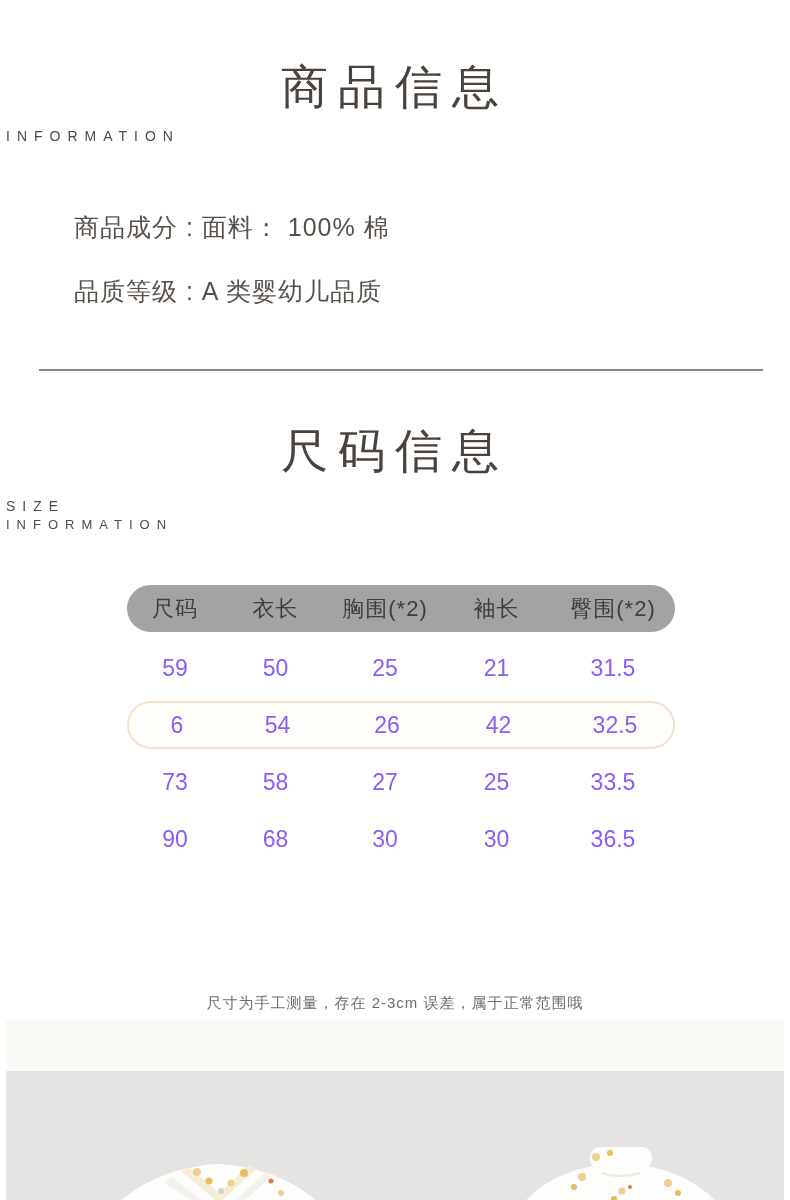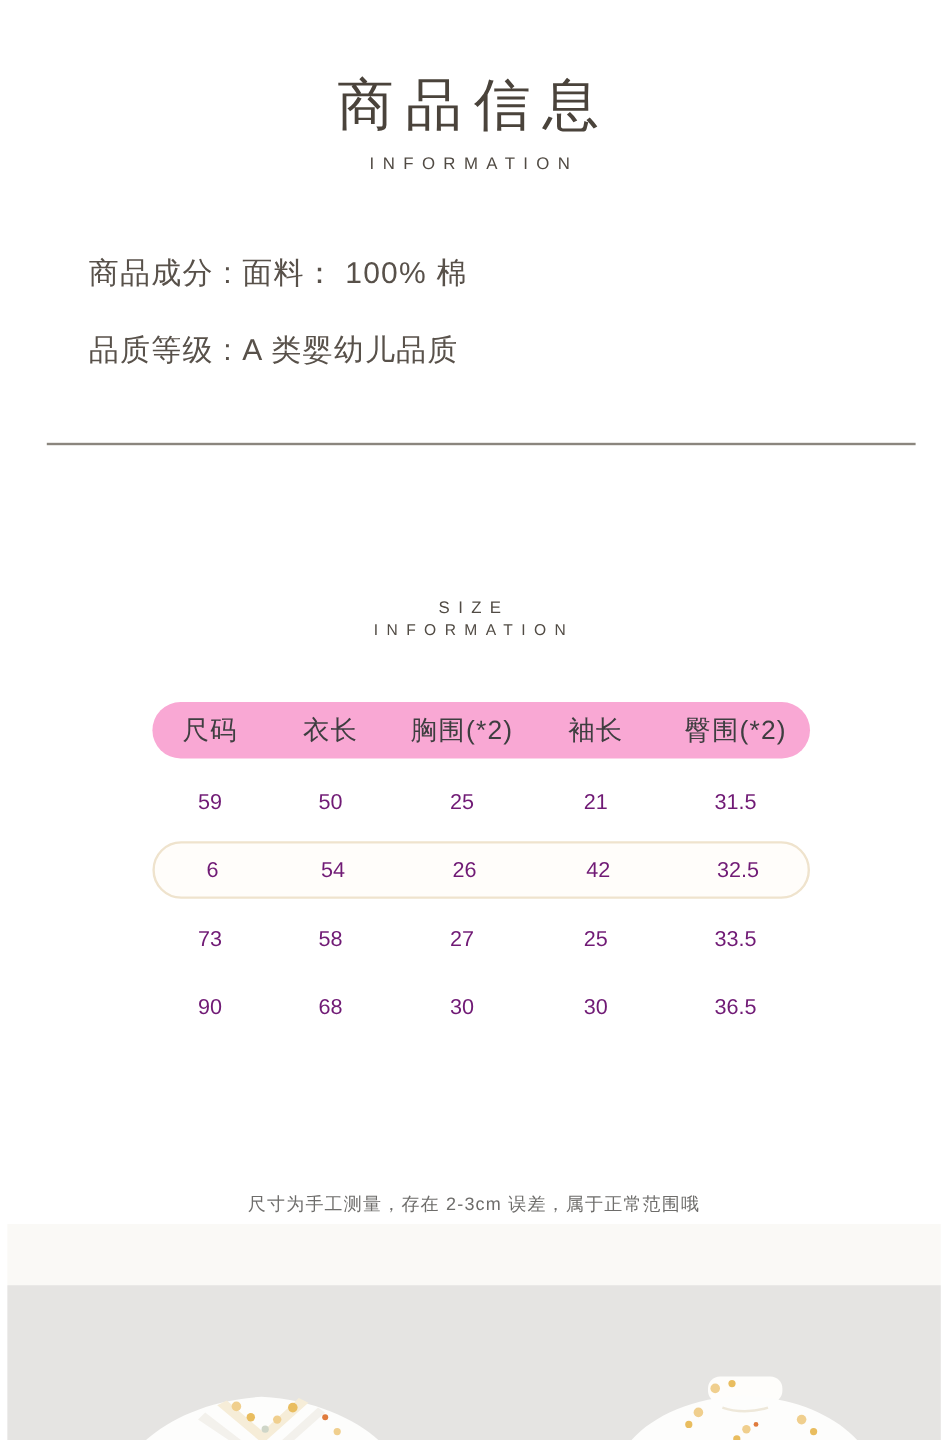--- a/index.html
+++ b/index.html
@@ -22,21 +22,20 @@
     width: 100%;
     text-align: center;
     font-size: 47px;
     font-weight: 400;
     letter-spacing: 10px;
     color: #4a433b;
   }
   .sec-sub {
     position: absolute;
     width: 100%;
-    text-align: center;
     font-size: 14px;
     letter-spacing: 7px;
     color: #514b44;
   }
   .title-product { top: 56px; }
   .sub-product   { top: 128px; }
   .title-size    { top: 420px; }
   .sub-size-1    { top: 498px; font-size: 14px; }
   .sub-size-2    { top: 517px; font-size: 13px; }
 
@@ -70,32 +69,32 @@
   }
   .trow {
     display: grid;
     grid-template-columns: 96px 105px 114px 109px 124px;
     align-items: center;
     height: 48px;
     margin-bottom: 9px;
     border-radius: 26px;
   }
   .trow.thead {
-    background: #f9a8d4;
+    background: #a3a3a3;
     height: 47px;
     margin-bottom: 12px;
   }
   .trow.pill {
     border: 2px solid #efe3cd;
     background: #fffdfa;
   }
   .tcell {
     text-align: center;
-    font-size: 18px;
-    color: #701a75;
+    font-size: 23px;
+    color: #8b5cf6;
   }
   .thead .tcell {
     font-size: 22px;
     color: #3e3e40;
     letter-spacing: 1px;
   }
 
   .footnote {
     position: absolute;
     top: 954px;
@@ -136,20 +135,21 @@
 <div class="page">
 
   <div class="sec-title title-product">商品信息</div>
   <div class="sec-sub sub-product">INFORMATION</div>
 
   <div class="spec-line spec-1">商品成分 : 面料： 100% 棉</div>
   <div class="spec-line spec-2">品质等级 : A 类婴幼儿品质</div>
 
   <div class="divider"></div>
 
+  <div class="sec-title title-size">尺码信息</div>
   <div class="sec-sub sub-size-1">SIZE</div>
   <div class="sec-sub sub-size-2">INFORMATION</div>
 
   <div class="size-table">
     <div class="trow thead">
       <div class="tcell">尺码</div>
       <div class="tcell">衣长</div>
       <div class="tcell">胸围(*2)</div>
       <div class="tcell">袖长</div>
       <div class="tcell">臀围(*2)</div>

